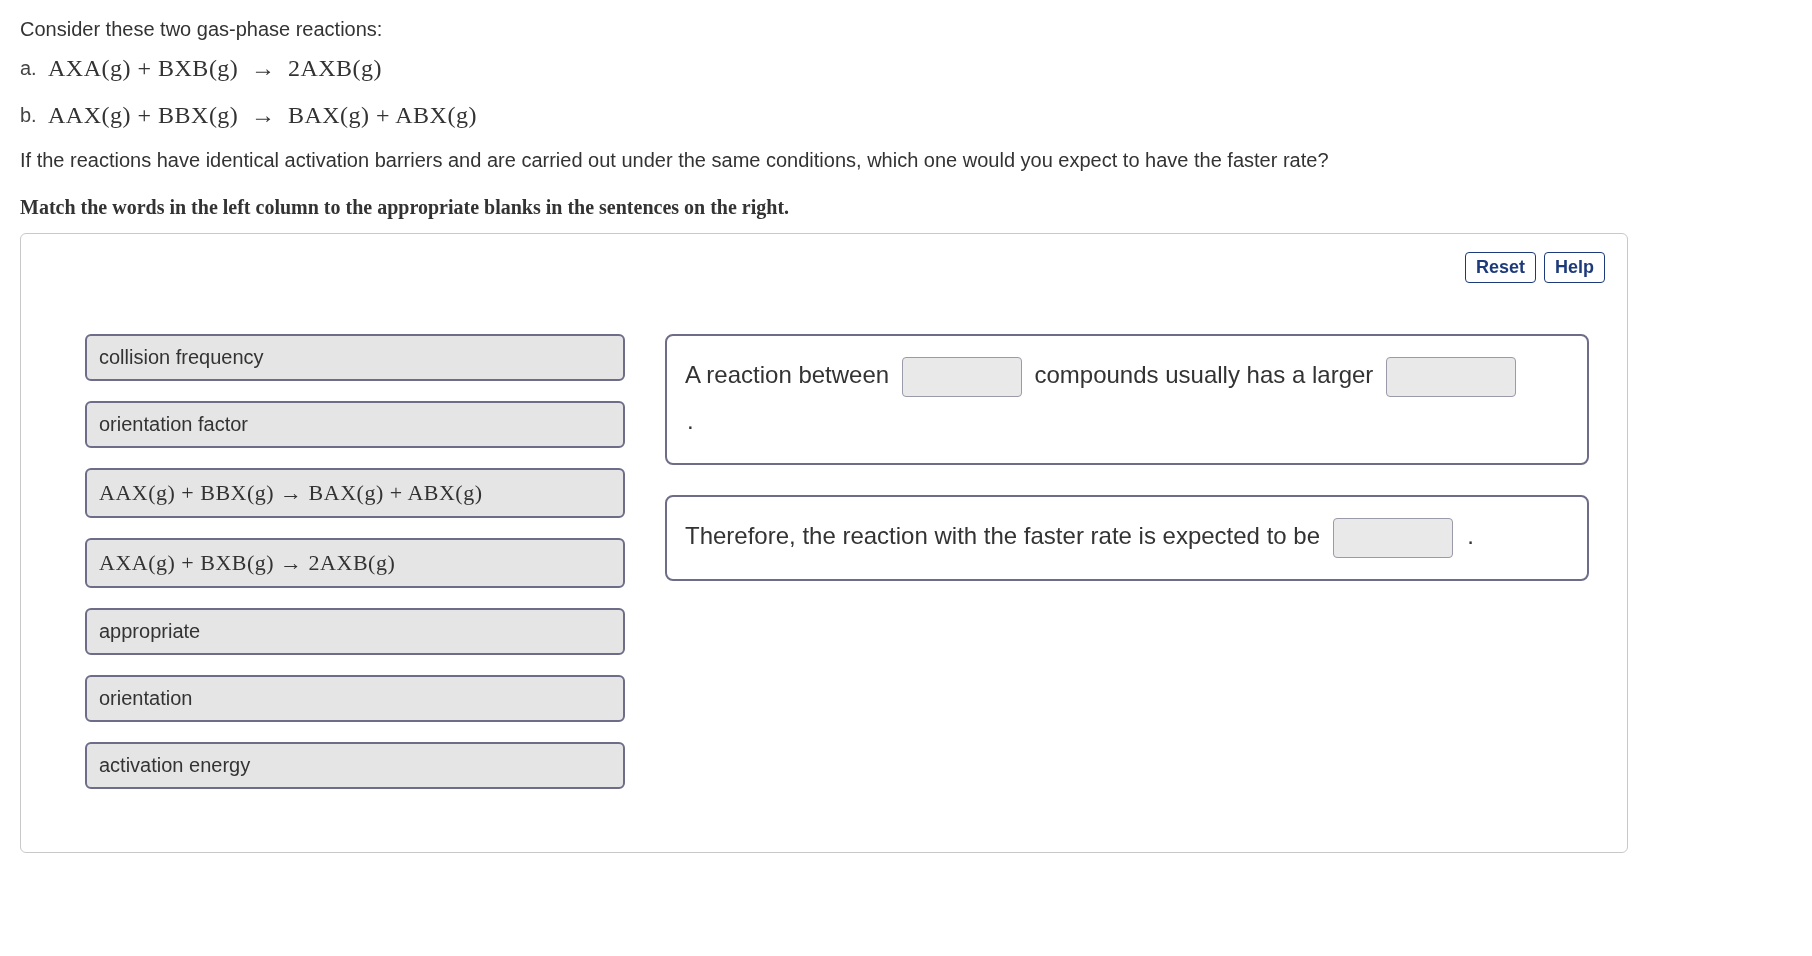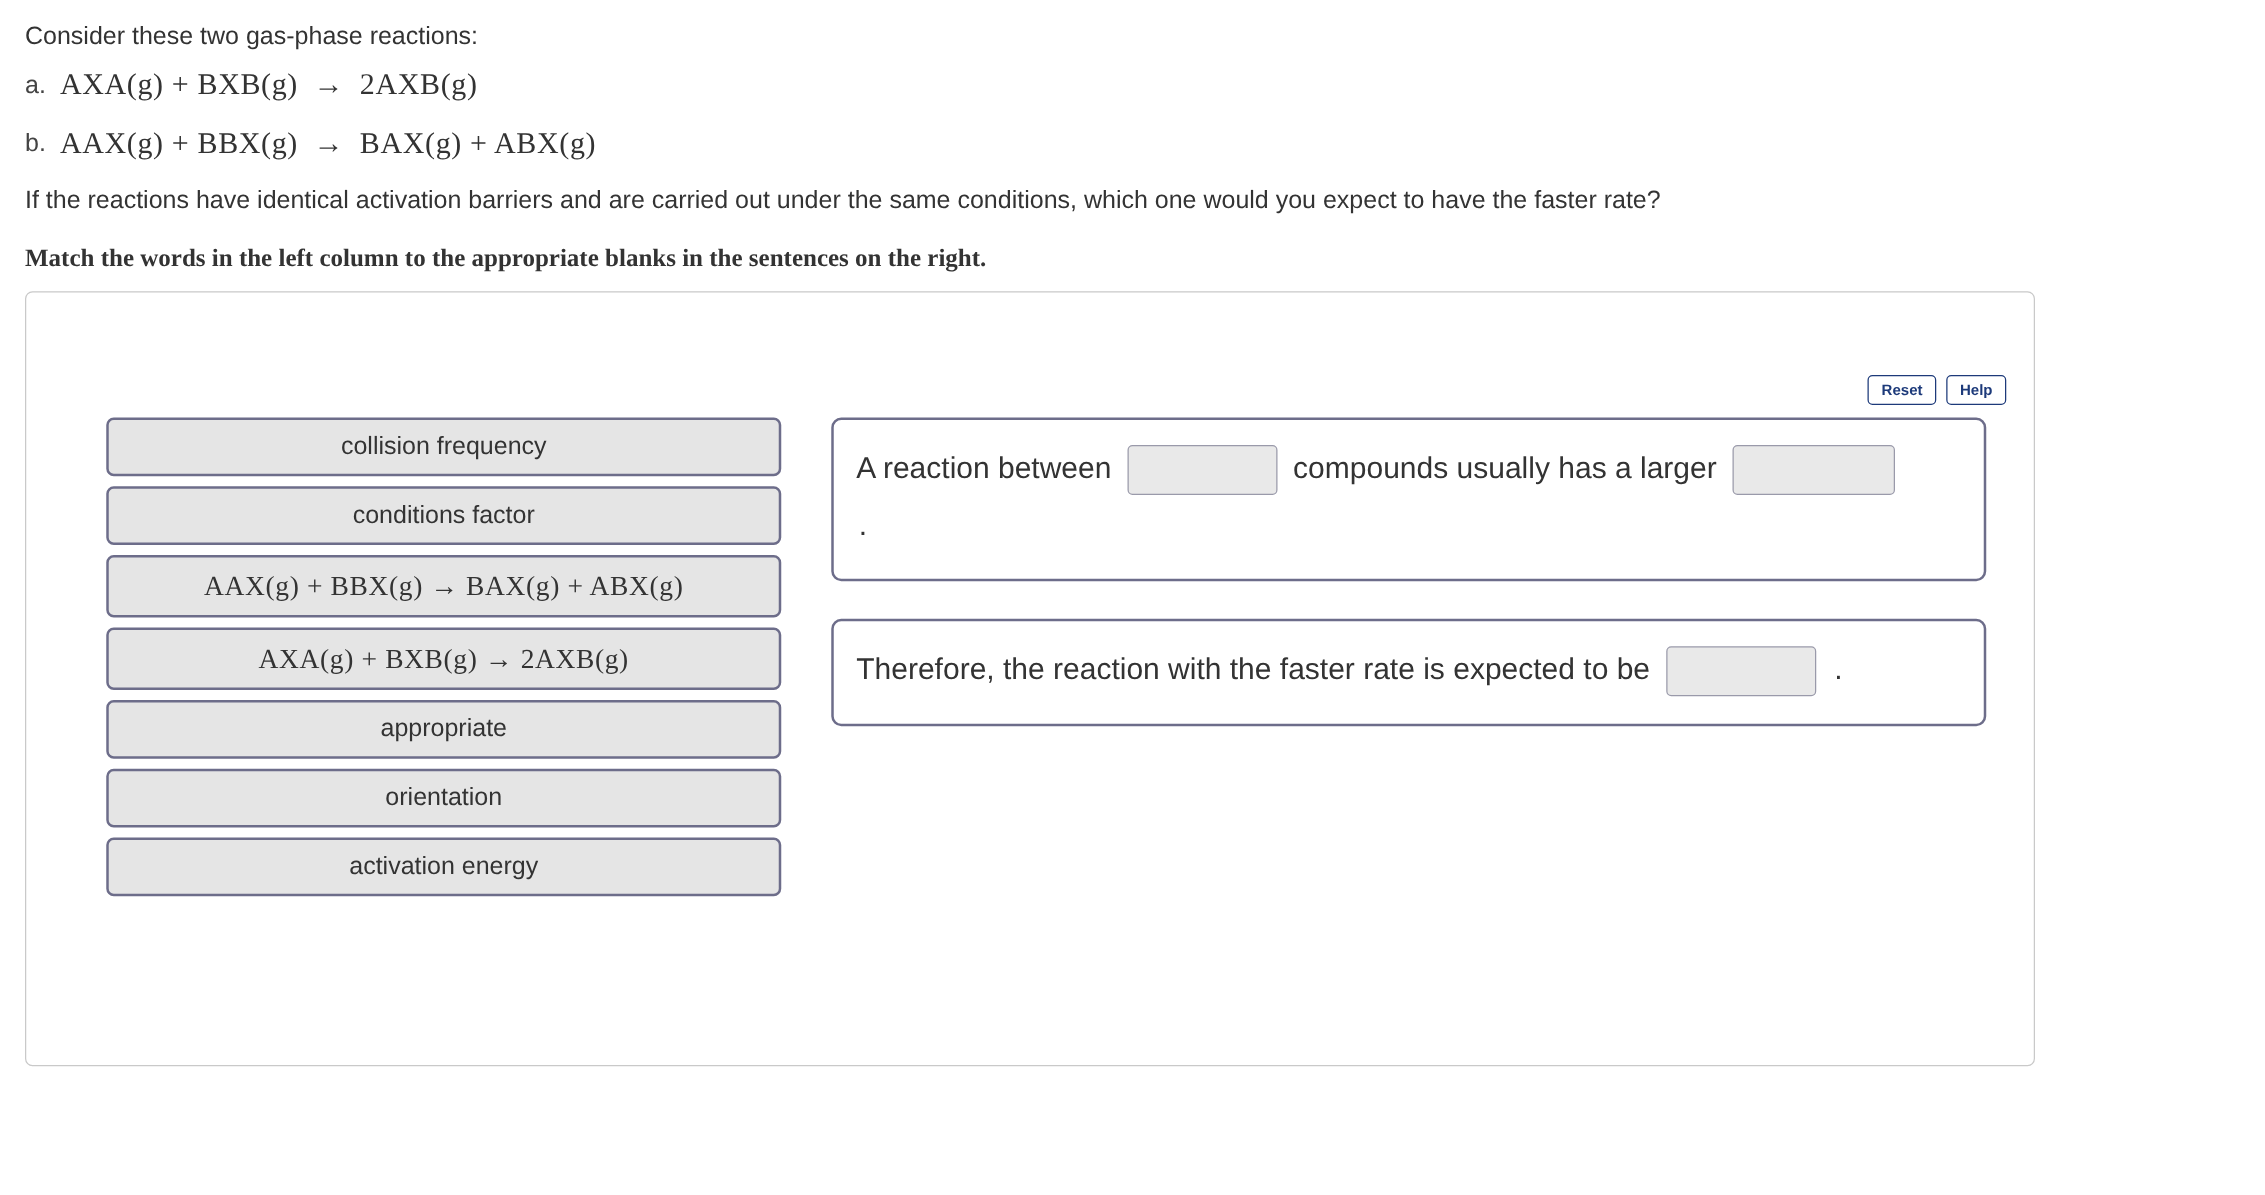--- a/index.html
+++ b/index.html
@@ -46,43 +46,41 @@
     position: absolute;
     top: 18px; right: 22px;
     display: flex;
     gap: 8px;
   }
   .btn {
     border: 1px solid #1d3a7a;
     background: #fff;
     color: #1d3a7a;
     font-weight: bold;
-    font-size: 12px;
+    font-size: 18px;
     padding: 4px 10px;
     border-radius: 4px;
     cursor: pointer;
-    margin-top: 48px;
   }
 
   .cols {
     display: flex;
     gap: 40px;
     margin-top: 80px;
     padding-left: 42px;
   }
   .left-col { width: 540px; }
   .right-col { flex: 1; padding-right: 16px; }
 
   .tile {
     border: 2px solid #6d6d8a;
     border-radius: 6px;
     background: #e5e5e5;
     padding: 10px 12px;
-    text-align: center;
-    margin-bottom: 8px;
+    margin-bottom: 20px;
     cursor: grab;
     font-size: 20px;
   }
   .tile .eqn { font-size: 22px; }
 
   .target-card {
     border: 2px solid #6d6d8a;
     border-radius: 8px;
     background: #fff;
     padding: 16px 18px 20px 18px;
@@ -142,21 +140,21 @@
       <button class="btn">Reset</button>
       <button class="btn">Help</button>
     </div>
 
     <div class="cols">
       <div class="left-col">
         <div class="tile">
           <span>collision frequency</span>
         </div>
         <div class="tile">
-          <span>conditions factor</span>
+          <span>orientation factor</span>
         </div>
         <div class="tile">
           <span class="eqn">AAX(g) + BBX(g) → BAX(g) + ABX(g)</span>
         </div>
         <div class="tile">
           <span class="eqn">AXA(g) + BXB(g) → 2AXB(g)</span>
         </div>
         <div class="tile">
           <span>appropriate</span>
         </div>

